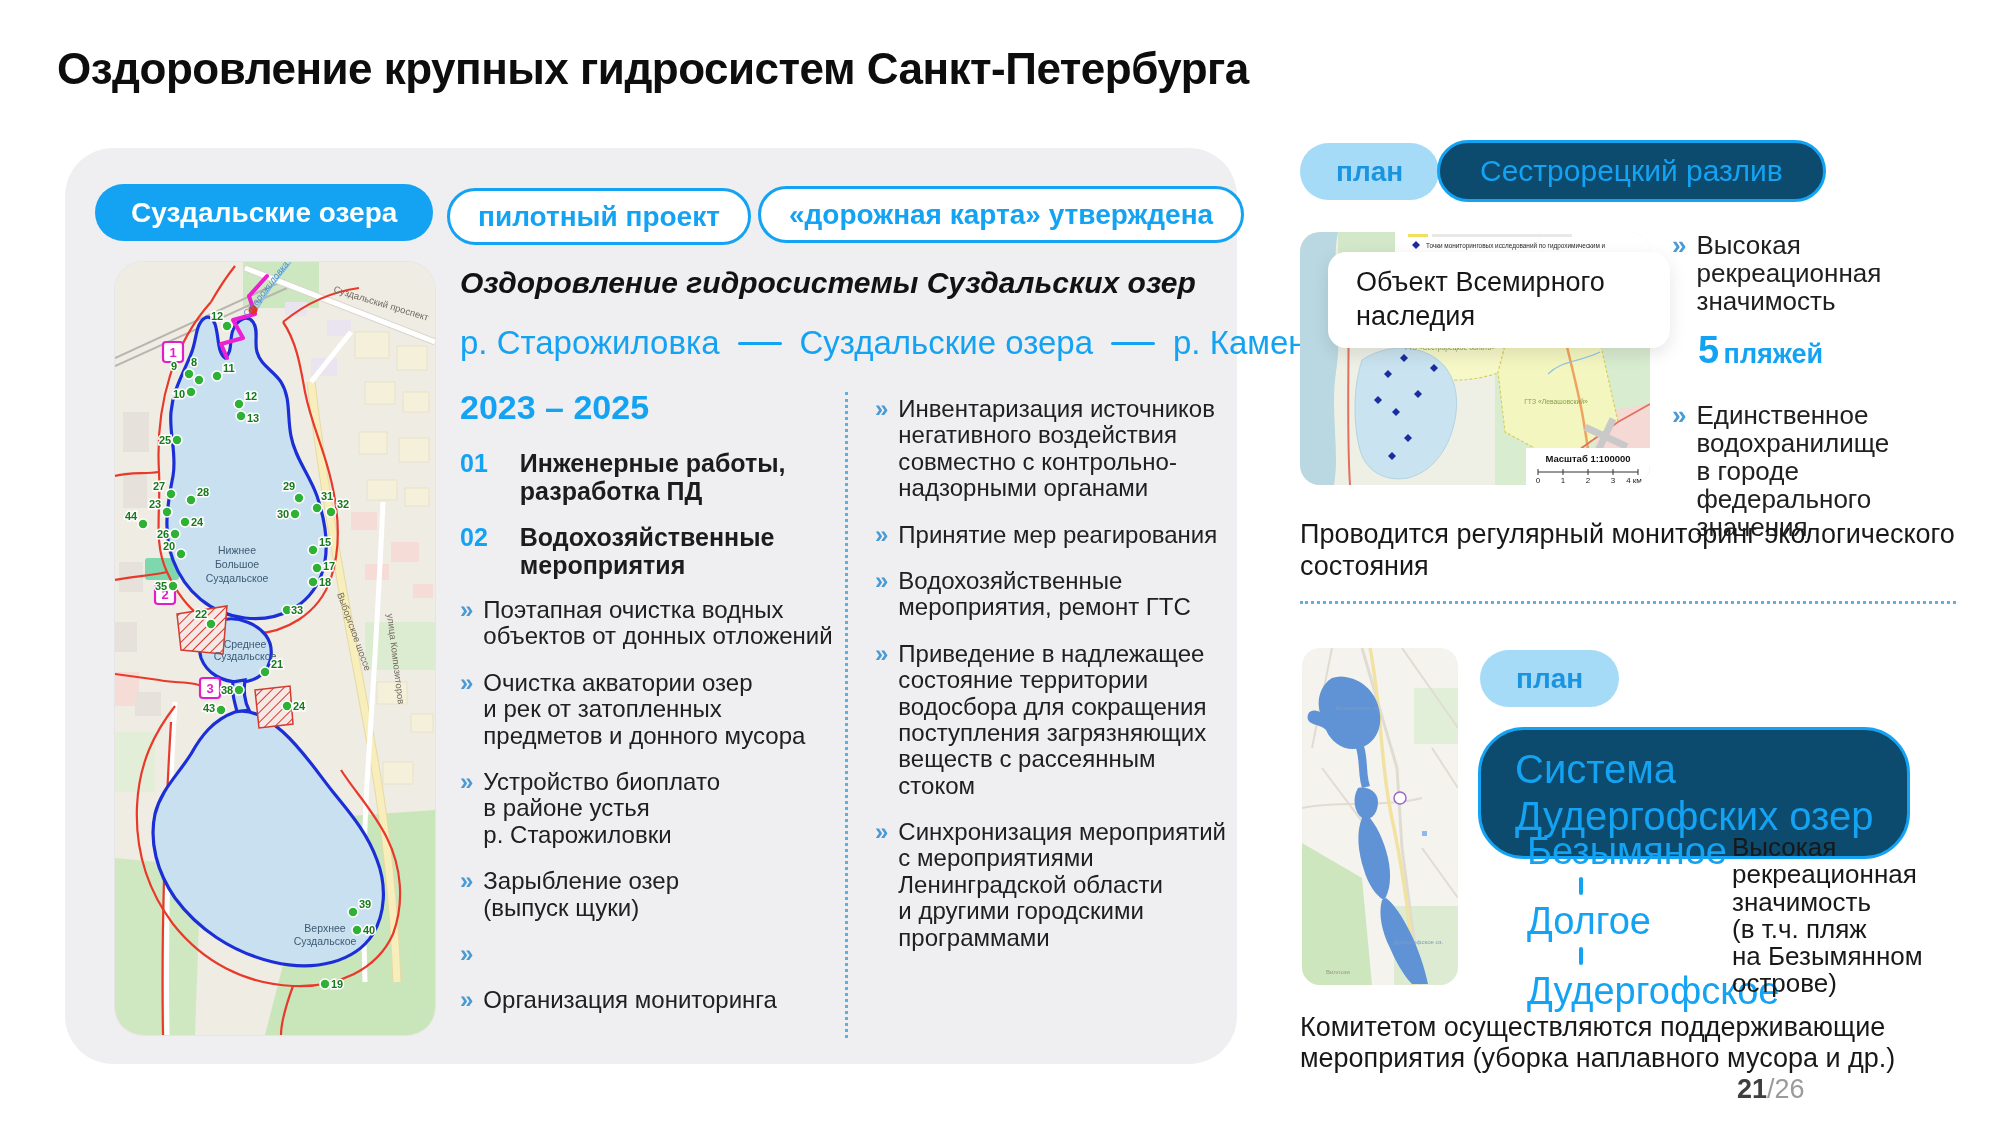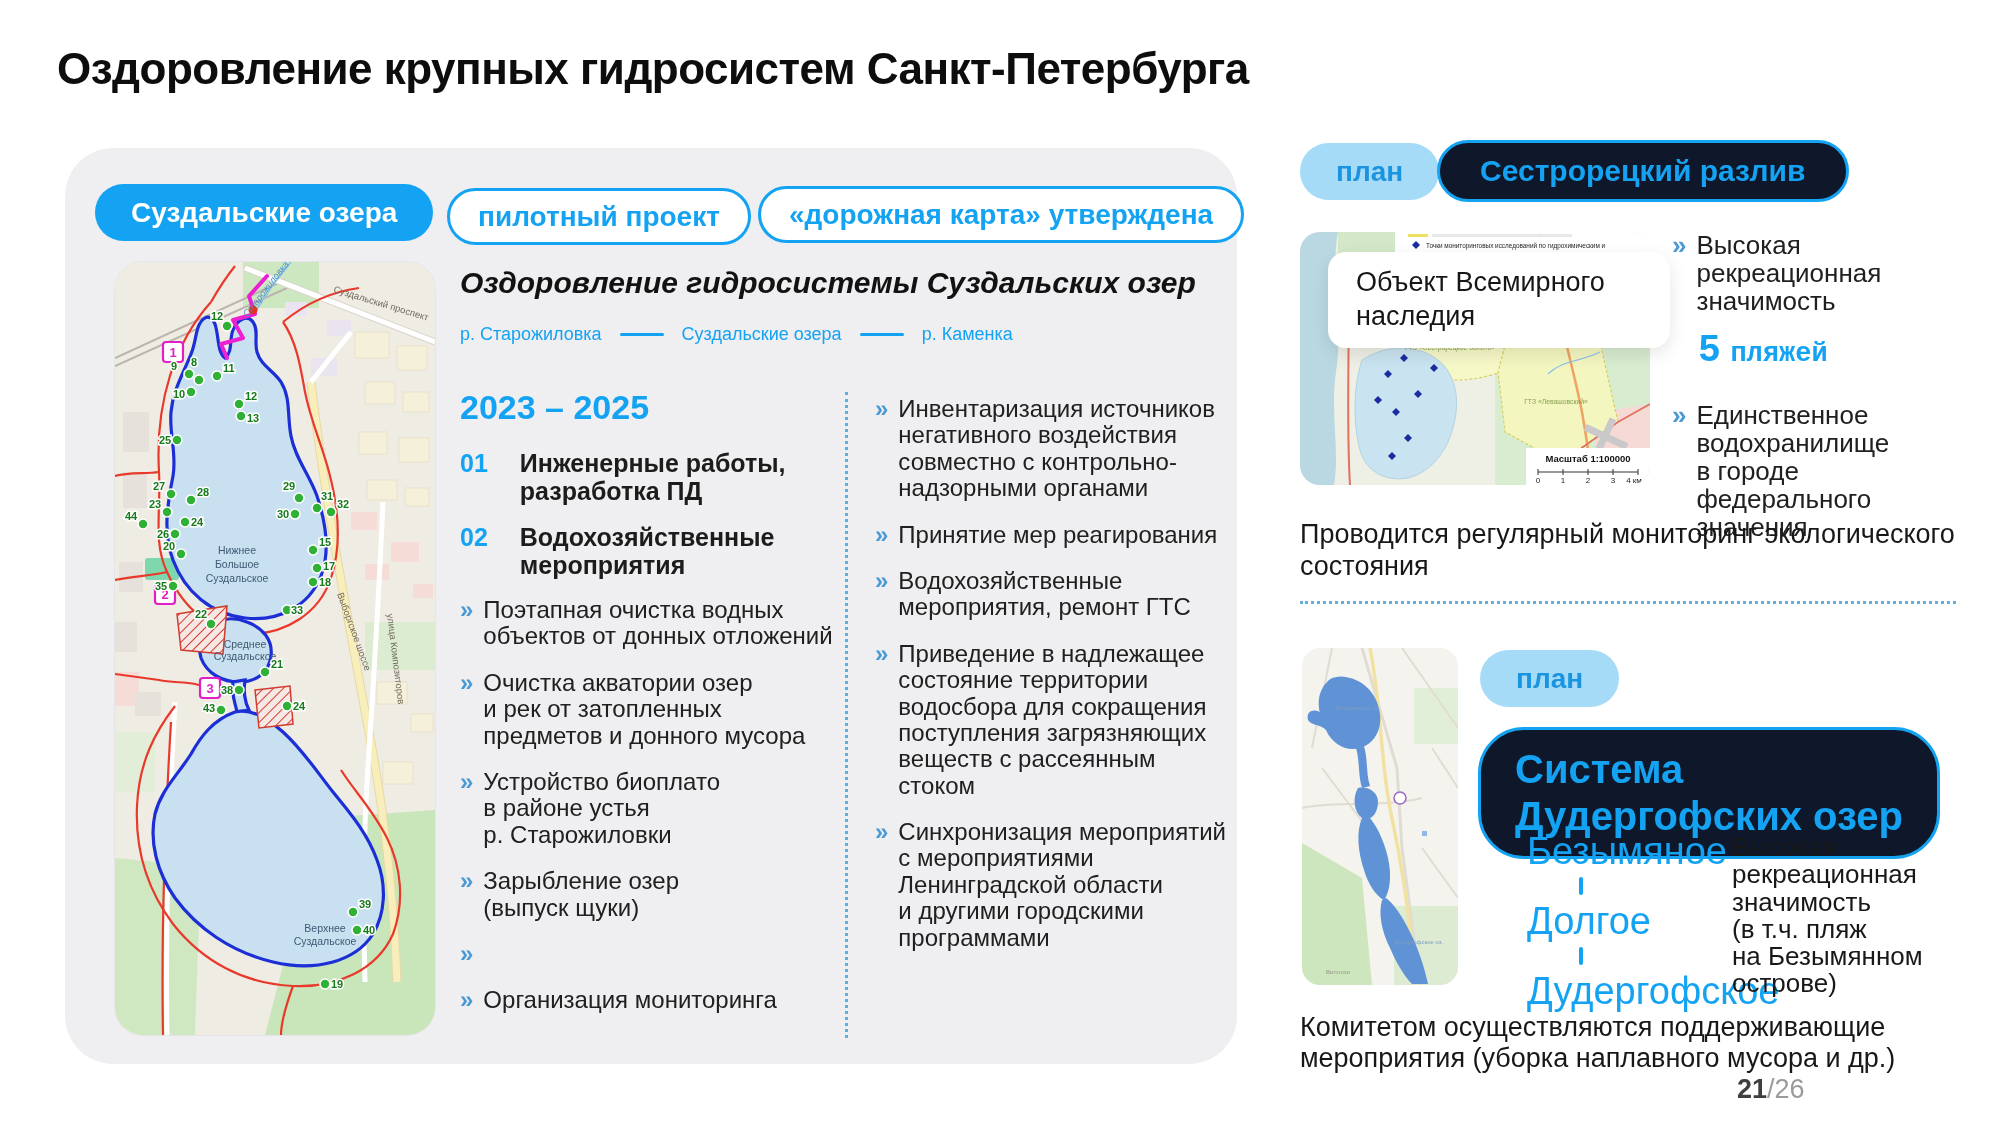--- a/index.html
+++ b/index.html
@@ -15,50 +15,50 @@
   .card{left:65px;top:148px;width:1172px;height:916px;background:#efeef0;border-radius:48px;}
   .badge-filled{left:95px;top:184px;height:57px;display:flex;align-items:center;padding:0 36px;
                 background:#14a3f3;border-radius:29px;color:#fff;font-size:28px;font-weight:700;}
   .pill{position:absolute;height:57px;display:flex;align-items:center;padding:0 28px;
         border:3px solid #14a3f3;border-radius:31px;background:#fff;color:#14a3f3;
         font-size:28px;font-weight:700;box-sizing:border-box;}
   .pill1{left:447px;top:188px;}
   .pill2{left:758px;top:186px;}
 
   .card-heading{left:460px;top:266px;font-size:30px;font-weight:700;color:#121212;font-style:italic;}
-  .flow{left:460px;top:324px;display:flex;align-items:center;font-size:18px;color:#14a3f3;}
+  .flow{left:460px;top:324px;display:flex;align-items:center;font-size:33px;color:#14a3f3;}
   .flow .dash{width:44px;height:3px;background:#14a3f3;border-radius:2px;margin:0 18px;}
 
   .col{position:absolute;top:388px;}
   .col1{left:460px;width:382px;}
   .col2{left:875px;width:360px;}
   .period{font-size:34px;font-weight:700;color:#14a3f3;margin-bottom:22px;}
   .numitem{display:flex;gap:32px;margin-bottom:18px;font-size:25px;font-weight:700;line-height:1.12;}
   .numitem .num{color:#14a3f3;}
   .blist{display:flex;flex-direction:column;gap:20px;margin-top:8px;}
   .bullet{display:flex;gap:10px;font-size:24px;line-height:1.1;color:#202020;}
   .bmark{color:#4a9bd5;font-weight:600;flex:0 0 auto;}
   .vdiv{left:845px;top:392px;height:646px;border-left:3px dotted #5fb0e2;width:0;}
 
   
   .plan-badge{height:57px;display:flex;align-items:center;padding:0 36px;background:#a6dbf8;
               border-radius:29px;color:#1b94e0;font-size:28px;font-weight:700;}
   .plan1{left:1300px;top:143px;}
   .plan2{left:1480px;top:650px;}
   .tpill{position:absolute;display:flex;align-items:center;border:3px solid #14a3f3;border-radius:40px;
-         background:#0f172a;color:#14a3f3;font-weight:700;box-sizing:border-box;}
+         background:#0c4a6e;color:#14a3f3;font-weight:400;box-sizing:border-box;}
   .tpill1{left:1437px;top:140px;height:62px;padding:0 40px;font-size:30px;border-radius:31px;}
   .tpill2{left:1478px;top:727px;padding:16px 34px;font-size:40px;line-height:1.18;border-radius:46px;}
 
   .map-sestro{left:1300px;top:232px;border-radius:20px;}
   .map-label{left:1328px;top:252px;width:286px;background:#fff;border-radius:18px;padding:14px 28px;
              font-size:27px;line-height:1.25;color:#161616;box-shadow:0 6px 18px rgba(0,0,0,.10);}
   .rbullets{left:1672px;top:232px;width:300px;display:flex;flex-direction:column;}
   .rbullet{display:flex;gap:10px;font-size:26px;line-height:1.07;color:#202020;}
-  .beaches{margin:14px 0 30px 26px;color:#14a3f3;font-family:Liberation Mono, monospace;}
+  .beaches{margin:14px 0 30px 26px;color:#14a3f3;}
   .beaches .bnum{font-size:38px;font-weight:700;}
   .beaches .blabel{font-size:27px;font-weight:600;}
   .monitoring{left:1300px;top:518px;width:660px;font-size:27px;line-height:1.2;color:#181818;}
   .hdiv{left:1300px;top:601px;width:656px;border-top:3px dotted #5fb0e2;height:0;}
 
   .map-duder{left:1302px;top:648px;border-radius:18px;}
   .lakes-chain{left:1527px;top:832px;display:flex;flex-direction:column;}
   .lake-name{font-size:38px;font-weight:400;color:#14a3f3;line-height:1;}
   .lake-conn{width:4px;height:18px;background:#14a3f3;border-radius:2px;margin:7px 0 7px 52px;}
   .duder-note{left:1732px;top:834px;width:250px;font-size:26px;line-height:1.05;color:#181818;}

